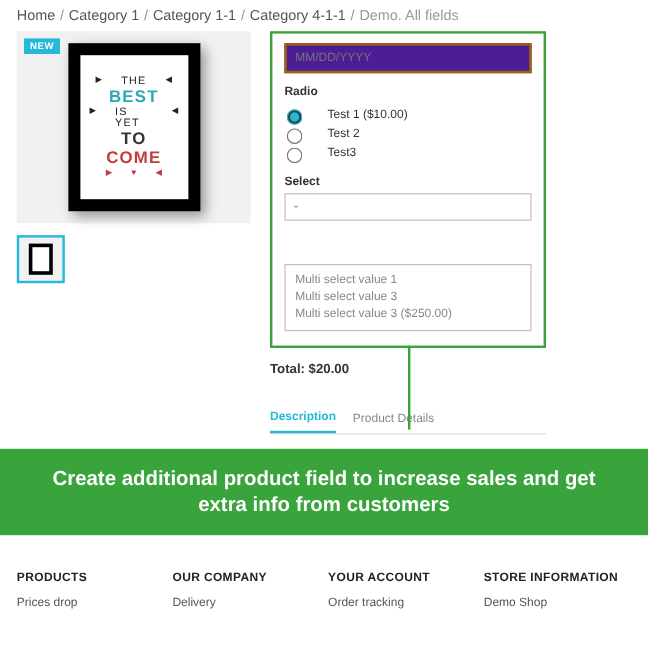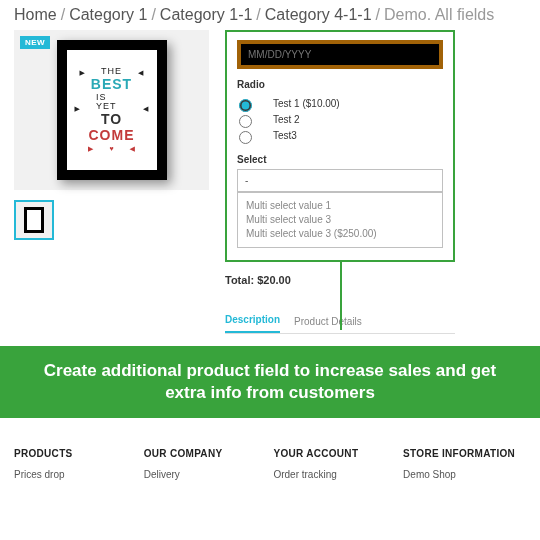--- a/index.html
+++ b/index.html
@@ -1,43 +1,43 @@
 <!DOCTYPE html>
 <html><head>
 <meta charset="utf-8">
 <style>
   * { box-sizing: border-box; margin: 0; padding: 0; }
   body { font-family: Arial, Helvetica, sans-serif; font-size: 10px; color: #333; width: 540px; background: #fff; }
-  .breadcrumb { display: flex; gap: 4px; padding: 6px 14px; font-size: 16px; color: #555; }
+  .breadcrumb { display: flex; gap: 4px; padding: 6px 14px; font-size: 12px; color: #555; }
   .breadcrumb span.sep { color: #999; }
   .breadcrumb .last { color: #999; }
   .product-wrap { padding: 0 14px; }
   .product { display: flex; gap: 16px; }
   .gallery { width: 195px; }
   .main-img { position: relative; background: #f1f1f1; display: flex; align-items: center; justify-content: center; height: 160px; }
   .badge-new { position: absolute; top: 6px; left: 6px; background: #24b9d7; color: #fff; font-size: 8px; font-weight: bold; padding: 2px 5px; letter-spacing: 0.5px; }
   .frame { background: #000; padding: 10px; box-shadow: 4px 4px 10px rgba(0,0,0,0.4); }
   .canvas { background: #fff; width: 90px; height: 120px; padding: 12px 8px; display: flex; flex-direction: column; align-items: center; justify-content: center; font-family: 'Arial Black', sans-serif; line-height: 1.1; }
-  .canvas .row { display: flex; align-items: flex-end; gap: 16px; font-size: 7px; color: #222; }
+  .canvas .row { display: flex; align-items: flex-start; gap: 16px; font-size: 7px; color: #222; }
   .canvas .big { font-size: 14px; font-weight: 900; letter-spacing: 1px; }
   .canvas .teal { color: #2aa9b6; }
   .canvas .red { color: #c33b3b; }
   .thumbs { display: flex; gap: 6px; margin-top: 10px; }
   .thumb { width: 40px; height: 40px; border: 2px solid #24b9d7; background: #f1f1f1; display: flex; align-items: center; justify-content: center; }
   .thumb .mini { width: 20px; height: 26px; background: #000; display: flex; align-items: center; justify-content: center; }
   .thumb .miniin { width: 14px; height: 20px; background: #fff; }
   .form-zone { flex: 1; border: 2px solid #39a33c; padding: 8px 10px 12px 10px; position: relative; }
   .form-zone::after { content: ""; position: absolute; left: 50%; bottom: -70px; width: 2px; height: 70px; background: #39a33c; }
-  .input { width: 100%; border: 4px solid #a16207; padding: 5px 7px; font-size: 10px; color: #999; background: #000000; }
+  .input { width: 100%; border: 2px solid #a16207; padding: 5px 7px; font-size: 10px; color: #999; background: #4c1d95; }
   .label { font-size: 10px; font-weight: bold; color: #333; margin: 10px 0 4px; display: block; }
   .radio-list { padding: 2px 0 0 2px; }
   .radio-item { display: flex; align-items: flex-end; gap: 21px; font-size: 10px; color: #333; line-height: 1.6; }
   .radio-item input { accent-color: #24b9d7; }
   .select { width: 100%; border: 1px solid #c0c0c0; padding: 5px 7px; font-size: 10px; color: #555; background: #fff; }
-  .multi { width: 100%; border: 1px solid #c0c0c0; padding: 6px 8px; font-size: 10px; color: #888; background: #fff; }
+  .multi { width: 100%; border: 1px solid #c0c0c0; padding: 6px 8px; font-size: 10px; color: #888; background: #fff; margin-top: 36px; }
   .multi div { line-height: 1.4; }
   .total { font-size: 11px; font-weight: bold; margin: 12px 0 0 0; }
   .tabs { display: flex; gap: 14px; border-bottom: 1px solid #ddd; margin-top: 22px; align-items: flex-end; }
   .tab { font-size: 10px; padding: 6px 0; color: #888; }
   .tab.active { color: #24b9d7; border-bottom: 2px solid #24b9d7; font-weight: bold; }
   .desc-text { font-size: 9px; color: #777; line-height: 1.35; margin-top: 8px; }
   .banner { background: #39a33c; color: #fff; text-align: center; padding: 14px 40px; font-size: 17px; font-weight: 600; margin-top: 12px; line-height: 1.3; position: relative; }
   .footer { display: flex; justify-content: space-between; padding: 30px 14px 20px; }
   .footer-col { width: 24%; }
   .footer-col h4 { font-size: 10px; font-weight: bold; color: #222; margin-bottom: 8px; letter-spacing: 0.3px; }

